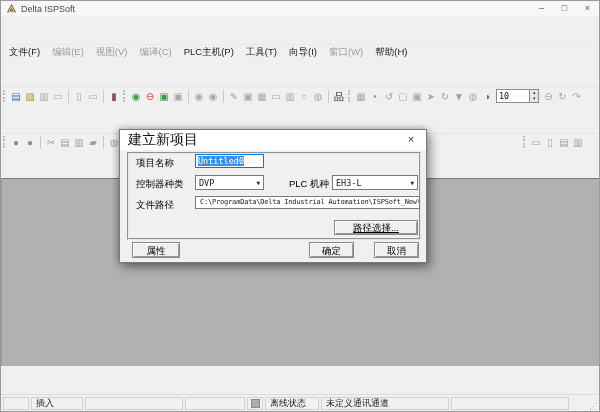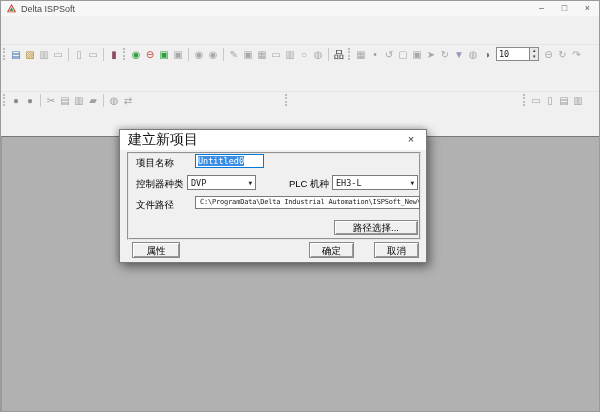--- a/index.html
+++ b/index.html
@@ -50,25 +50,25 @@
   .dlg-title-text { padding-left:8px; font-size:14px; color:#111; }
   .dlg-close { margin-left:auto; width:30px; height:20px; text-align:center; line-height:19px; font-size:11px; color:#333; }
   .dlg-body { position:absolute; left:0; right:0; top:20px; bottom:0; }
   .groove { position:absolute; left:7px; top:2px; width:294px; height:88px; border:2px groove #e6e6e6; }
   .dlg-label { position:absolute; font-size:9.5px; color:#000; white-space:nowrap; }
   .fld { position:absolute; background:#fff; border:1px solid #7a7a7a; font-family:"DejaVu Sans Mono",monospace; overflow:hidden; white-space:nowrap; }
   .name-input { left:75px; top:4px; width:69px; height:14px; border:1px solid #0078d7; font-size:8.5px; line-height:12px; padding:0 2px; }
   .name-input .sel { background:#3a8ee6; color:#fff; }
   .combo { display:flex; justify-content:space-between; align-items:center; font-size:8.5px; padding:0 3px; }
   .combo .arrow { font-size:6px; color:#222; }
-  .combo-dvp { left:67px; top:25px; width:69px; height:15px; }
+  .combo-dvp { left:75px; top:25px; width:69px; height:15px; }
   .combo-plc { left:212px; top:25px; width:86px; height:15px; }
   .path-input { left:75px; top:46px; width:225px; height:13px; font-size:7px; line-height:11px; letter-spacing:-0.2px; padding:0 4px; }
   .btn { position:absolute; background:#f0f0f0; border:1px solid #888; box-shadow:inset 1px 1px 0 #fff, inset -1px -1px 0 #9a9a9a; text-align:center; font-size:9.5px; color:#000; }
-  .btn-pathsel { left:214px; top:70px; width:84px; height:15px; line-height:14px; }
+  .btn-pathsel { left:214px; top:70px; width:84px; height:15px; line-height:14px;text-decoration:underline; }
   .btn-props  { left:12px;  top:92px; width:48px; height:16px; line-height:15px; }
   .btn-ok     { left:189px; top:92px; width:45px; height:16px; line-height:15px; }
   .btn-cancel { left:254px; top:92px; width:45px; height:16px; line-height:15px; }
 </style>
 </head>
 <body>
 
 <div class="app">
 
   <div class="titlebar">
@@ -78,20 +78,32 @@
       <path d="M6 4.6 L8.3 8.6 H3.7 Z" fill="#3f9d44"></path>
     </svg>
     <span class="title-text">Delta ISPSoft</span>
     <div class="win-controls">
       <span class="win-btn">–</span>
       <span class="win-btn">□</span>
       <span class="win-btn">×</span>
     </div>
   </div>
 
+  <div class="menubar">
+
+  <span class="menu-item">文件(F)</span>
+      <span class="menu-item disabled">编辑(E)</span>
+      <span class="menu-item disabled">视图(V)</span>
+      <span class="menu-item disabled">编译(C)</span>
+      <span class="menu-item">PLC主机(P)</span>
+      <span class="menu-item">工具(T)</span>
+      <span class="menu-item">向导(I)</span>
+      <span class="menu-item disabled">窗口(W)</span>
+      <span class="menu-item">帮助(H)</span>
+    </div>
 
   <div class="tb tb1">
     <div class="tgroup">
 
     <span class="tbtn grip"></span>
         <span class="tbtn" style="color: rgb(63, 111, 174);">▤</span>
         <span class="tbtn" style="color: rgb(184, 145, 47);">▨</span>
         <span class="tbtn" style="color: rgb(167, 167, 167);">▥</span>
         <span class="tbtn" style="color: rgb(167, 167, 167);">▭</span>
         <span class="tbtn sep"></span>
@@ -165,20 +177,31 @@
     <span class="tbtn grip"></span>
         <span class="tbtn" style="color: rgb(160, 160, 160);">▭</span>
         <span class="tbtn" style="color: rgb(160, 160, 160);">▯</span>
         <span class="tbtn" style="color: rgb(160, 160, 160);">▤</span>
         <span class="tbtn" style="color: rgb(160, 160, 160);">▥</span>
       </div>
   </div>
 
   <div class="workspace"></div>
 
+  <div class="statusbar">
+
+  <span class="scell" style="width: 26px;"></span>
+      <span class="scell" style="width: 52px;">插入</span>
+      <span class="scell" style="width: 98px;"></span>
+      <span class="scell" style="width: 60px;"></span>
+      <span class="scell square" style="width: 16px;"></span>
+      <span class="scell" style="width: 54px;">离线状态</span>
+      <span class="scell" style="width: 128px;">未定义通讯通道</span>
+      <span class="scell" style="width: 118px;"></span>
+    </div>
   <span class="resize-grip">⋰</span>
 
   <div class="dialog">
     <div class="dlg-title">
       <span class="dlg-title-text">建立新项目</span>
       <span class="dlg-close">×</span>
     </div>
     <div class="dlg-body">
       <div class="groove"></div>
 

